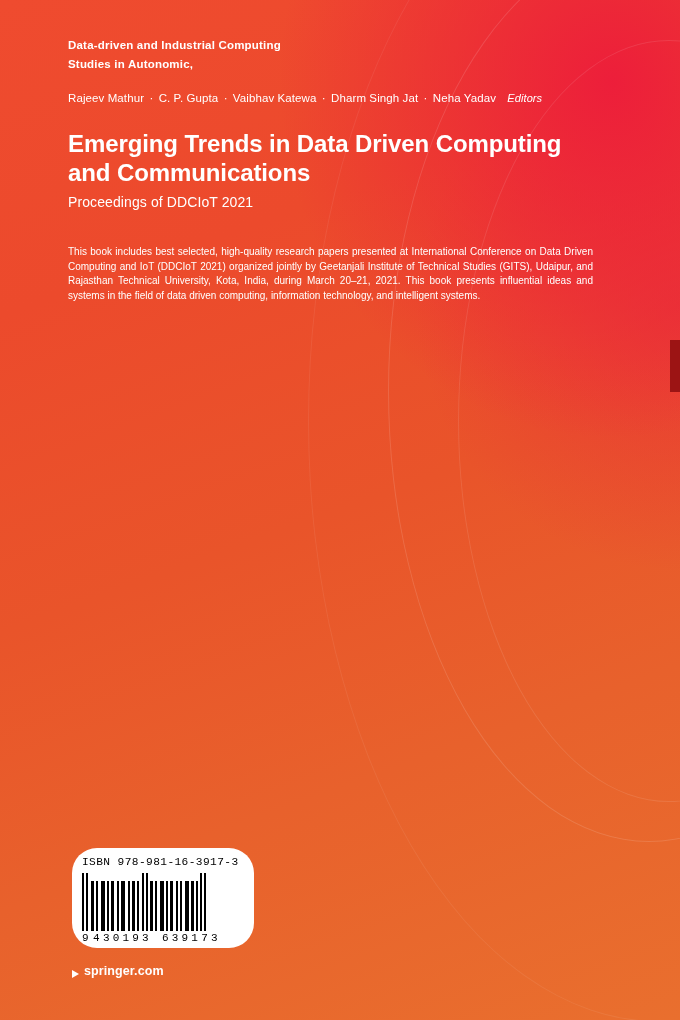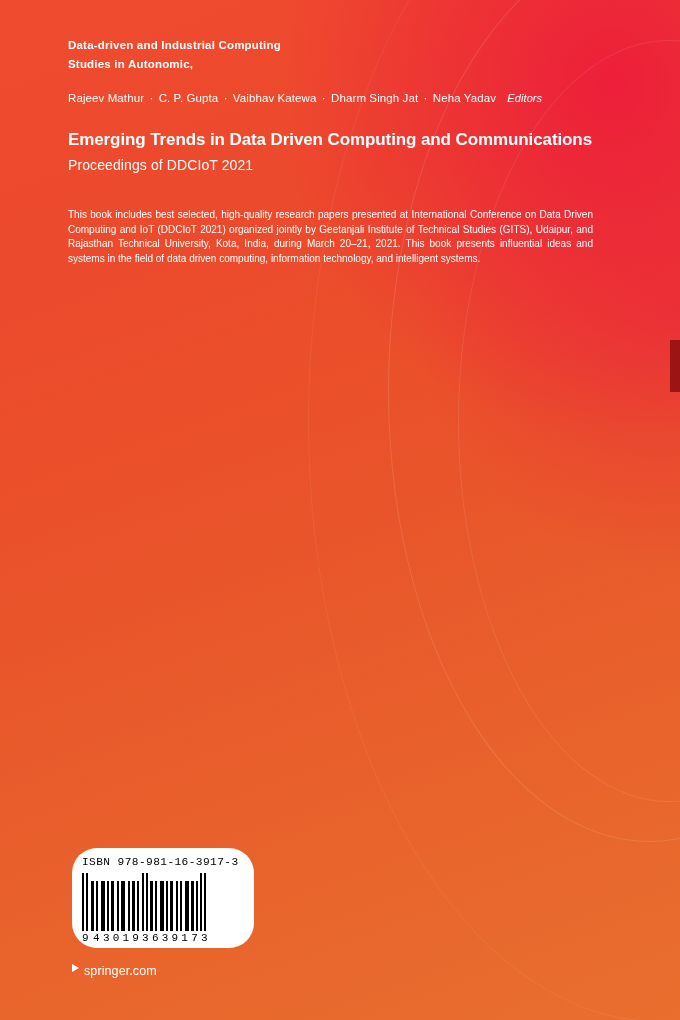--- a/index.html
+++ b/index.html
@@ -59,21 +59,21 @@
     margin-bottom: 24px;
     letter-spacing: 0.1px;
   }
   .editors-line .ed-label {
     font-style: italic;
     padding-left: 8px;
     font-size: 11px;
   }
   .sep { padding: 0 2px; }
   .title {
-    font-size: 17px;
+    font-size: 24px;
     font-weight: bold;
     line-height: 1.2;
     letter-spacing: -0.1px;
     margin-bottom: 5px;
   }
   .subtitle {
     font-size: 14px;
     line-height: 1.3;
     margin-bottom: 34px;
     letter-spacing: 0.1px;
@@ -122,30 +122,30 @@
   .isbn-digits {
     font-family: "Liberation Mono", monospace;
     font-size: 11px;
     color: #000;
     display: flex;
     margin: 1px 0 0 2px;
     letter-spacing: 0.5px;
   }
   .isbn-digits .lead { margin-right: 4px; }
   .isbn-digits .g1 { letter-spacing: 3.2px; }
-  .isbn-digits .g2 { letter-spacing: 3.2px; }
+  .isbn-digits .g2 { letter-spacing: 3.2px; margin-left: 10px; }
   .springer {
     position: absolute;
     left: 72px;
     bottom: 42px;
     display: flex;
-    align-items: flex-start;
+    align-items: flex-end;
     color: #ffffff;
     font-size: 12.5px;
-    font-weight: normal;
+    font-weight: bold;
     letter-spacing: 0.1px;
   }
   .springer .tri {
     width: 0; height: 0;
     border-left: 7px solid #ffffff;
     border-top: 4.5px solid transparent;
     border-bottom: 4.5px solid transparent;
     margin-right: 5px;
   }
 </style>

